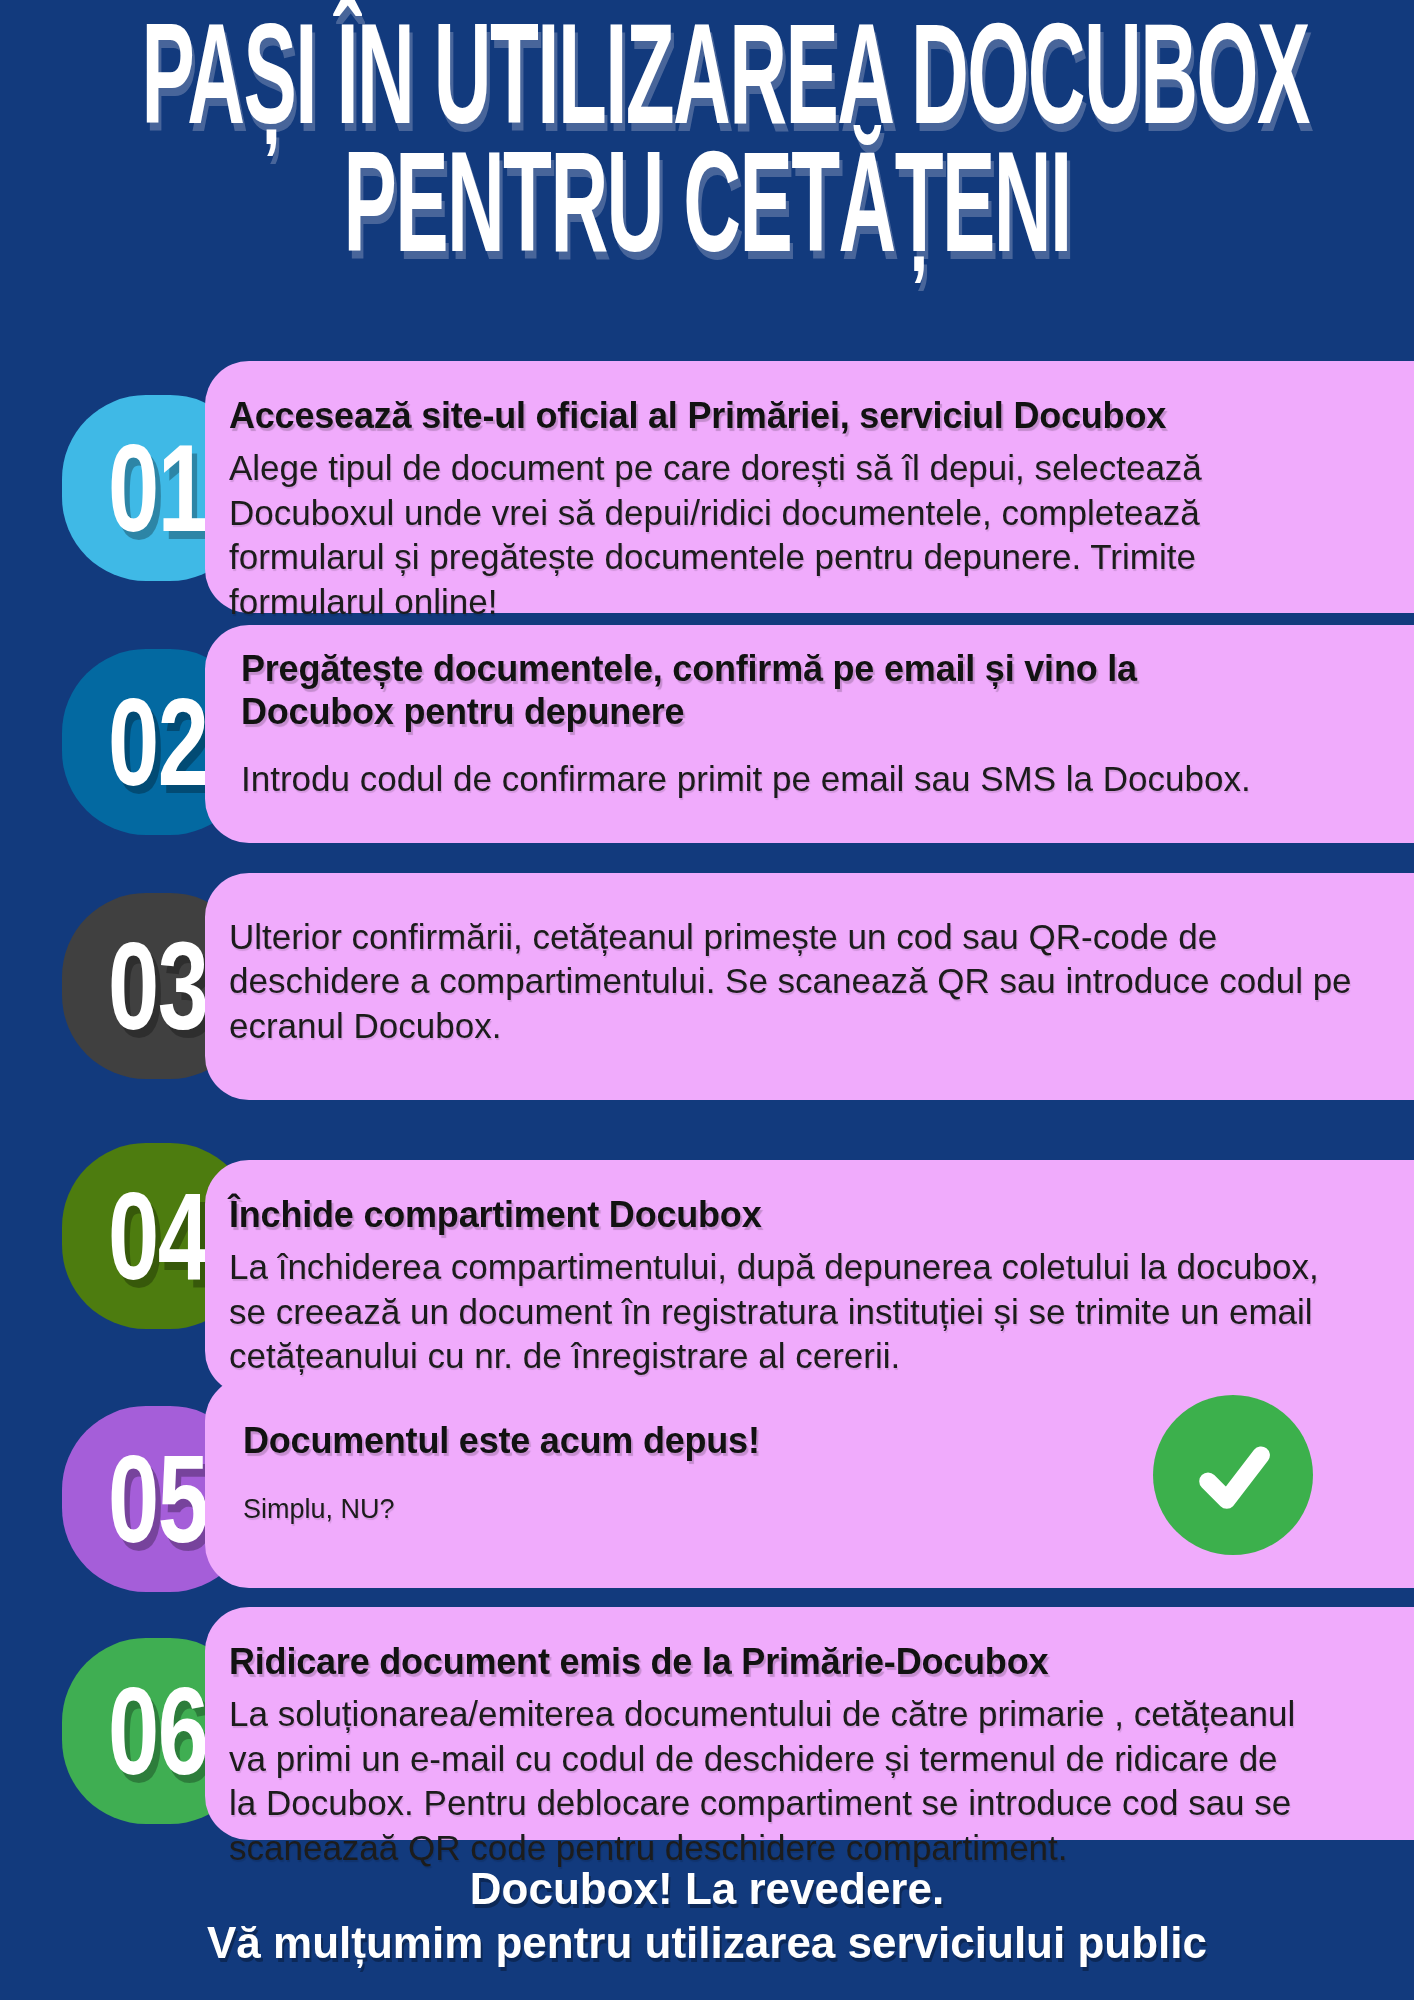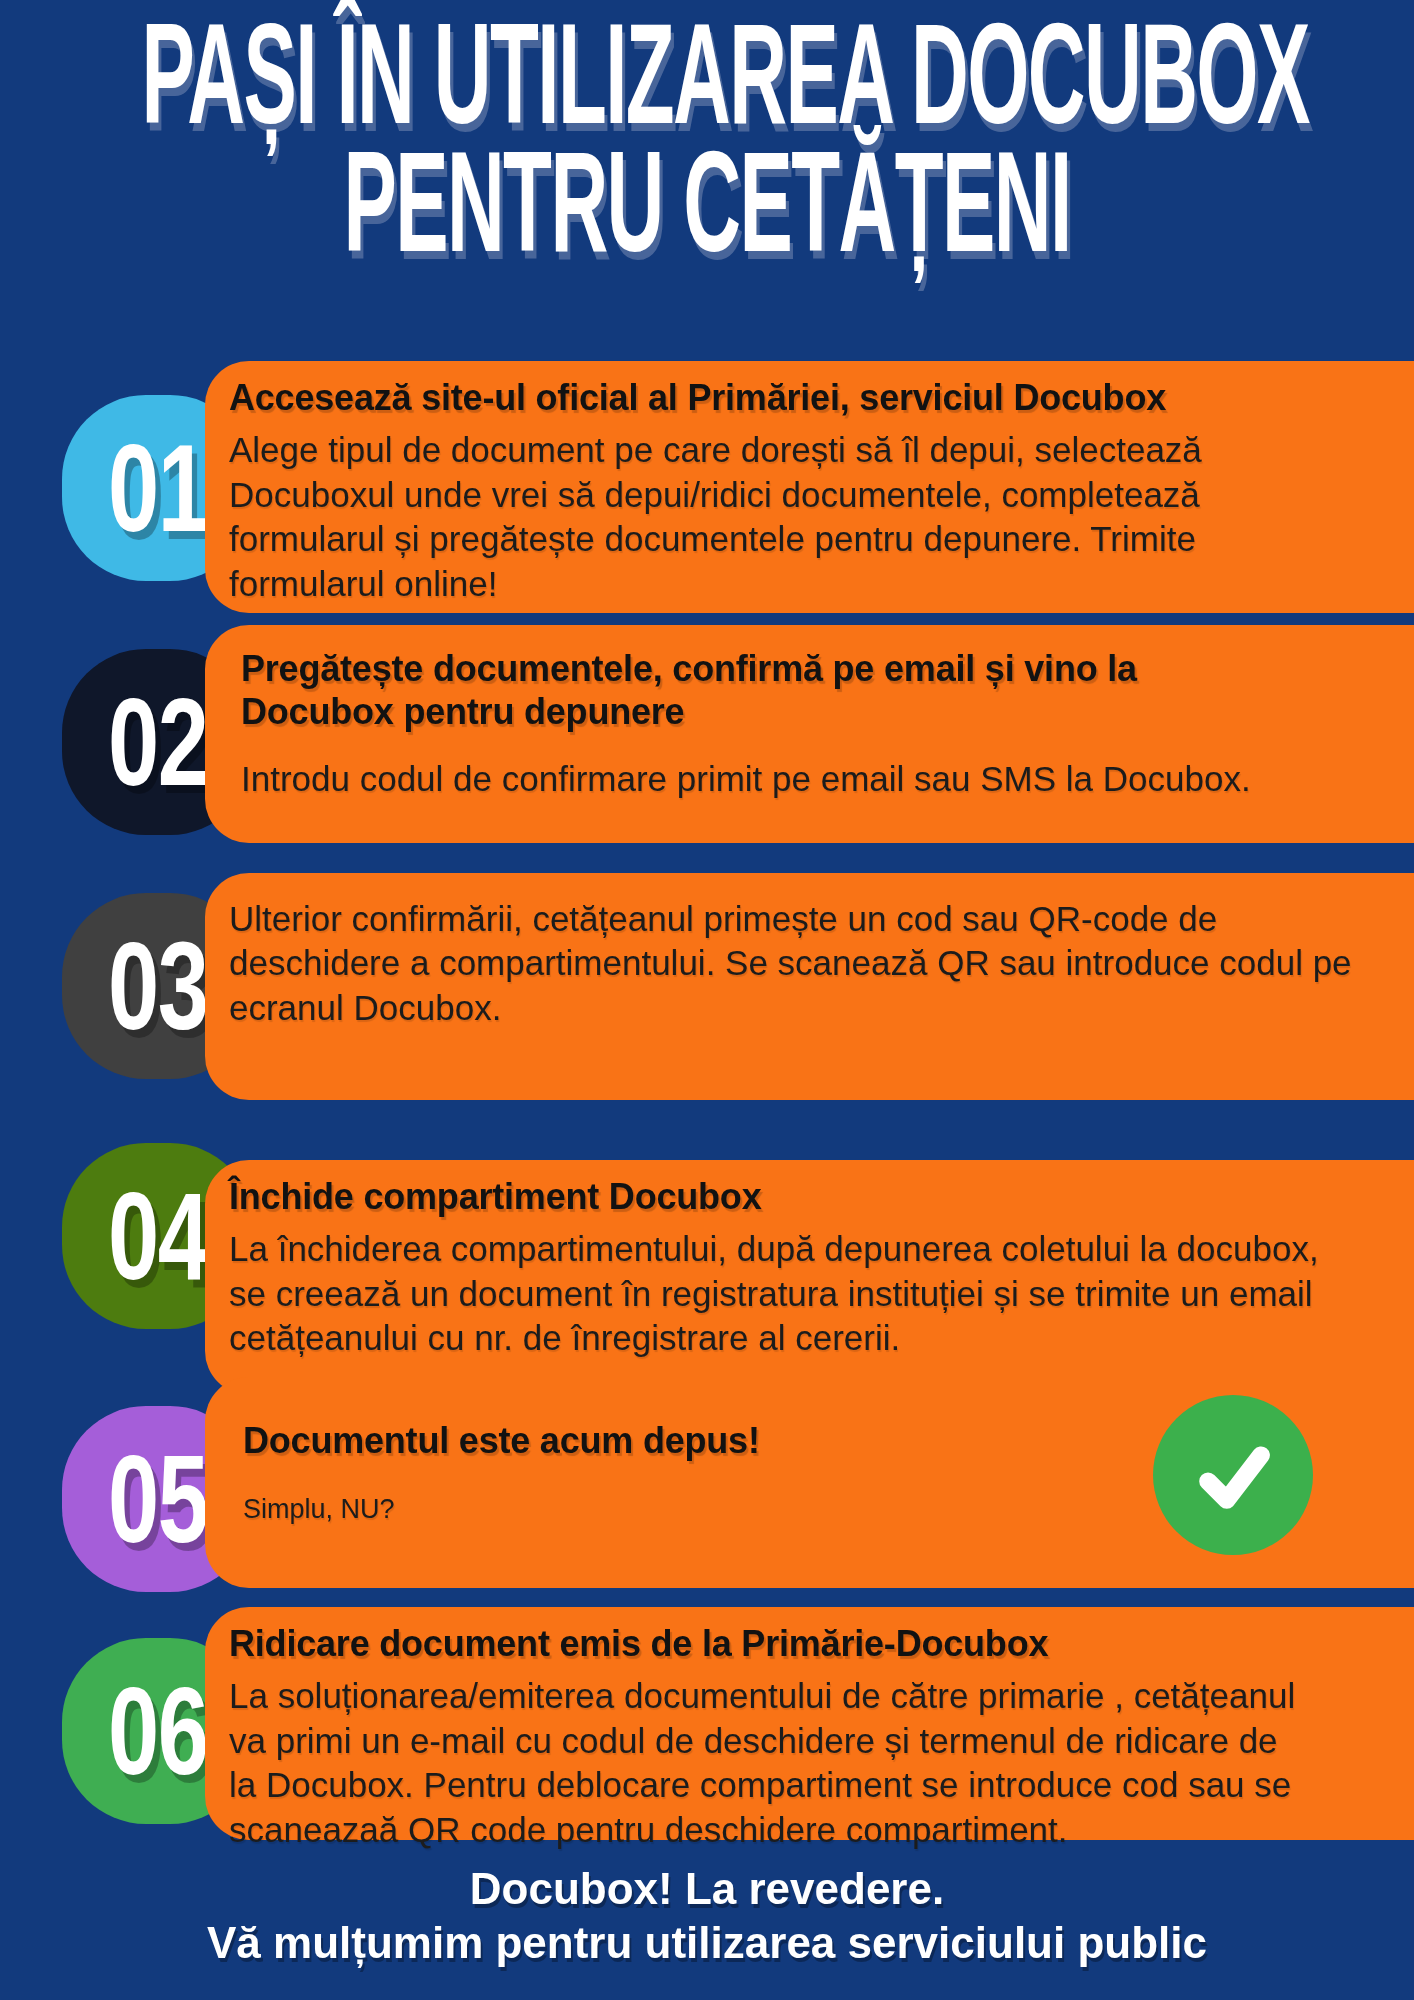--- a/index.html
+++ b/index.html
@@ -14,23 +14,23 @@
     color:#ffffff;font-weight:800;font-size:100px;line-height:1;
     letter-spacing:-2px;white-space:nowrap;
     transform:scale(0.80,1.42);transform-origin:50% 0;
     text-shadow:4px 6px 0 rgba(140,155,190,0.45);
   }
   .title-line.l1{top:2px;}
   .title-line.l2{top:130px;}
 
   
   .card{
-    position:absolute;left:205px;width:1209px;background:#f97316;
+    position:absolute;left:205px;width:1209px;background:#f0abfc;
     border-radius:44px 0 0 44px;box-sizing:border-box;
-    padding:15px 40px 0 24px;
+    padding:33px 40px 0 24px;
   }
   .s1 .card{top:361px;height:252px;}
   .s2 .card{top:625px;height:218px;padding-left:36px;padding-top:22px;}
   .s3 .card{top:873px;height:227px;}
   .s4 .card{top:1160px;height:235px;}
   .s5 .card{top:1377px;height:211px;padding-left:38px;padding-top:42px;}
   .s6 .card{top:1607px;height:233px;}
 
   .card-title{
     margin:0;font-size:36px;font-weight:700;color:#121212;line-height:1.2;
@@ -94,21 +94,21 @@
     <div class="badge" style="background-color: rgb(63, 185, 230);">
       <span class="num">01</span>
     </div>
     <div class="card">
       <h2 class="card-title">Accesează site-ul  oficial al Primăriei, serviciul Docubox</h2>
       <p class="card-body">Alege tipul de document pe care dorești să îl depui, selectează Docuboxul unde vrei să depui/ridici documentele, completează formularul  și pregătește documentele pentru depunere. Trimite formularul online!</p>
     </div>
   </section>
 
   <section class="step s2">
-    <div class="badge" style="background-color: #0f172a;">
+    <div class="badge" style="background-color: #0369a1;">
       <span class="num">02</span>
     </div>
     <div class="card">
       <h2 class="card-title">Pregătește documentele, confirmă pe email și vino la Docubox pentru depunere</h2>
       <p class="card-body">Introdu codul de confirmare primit pe email sau SMS la Docubox.</p>
     </div>
   </section>
 
   <section class="step s3">
     <div class="badge" style="background-color: #404040;">

